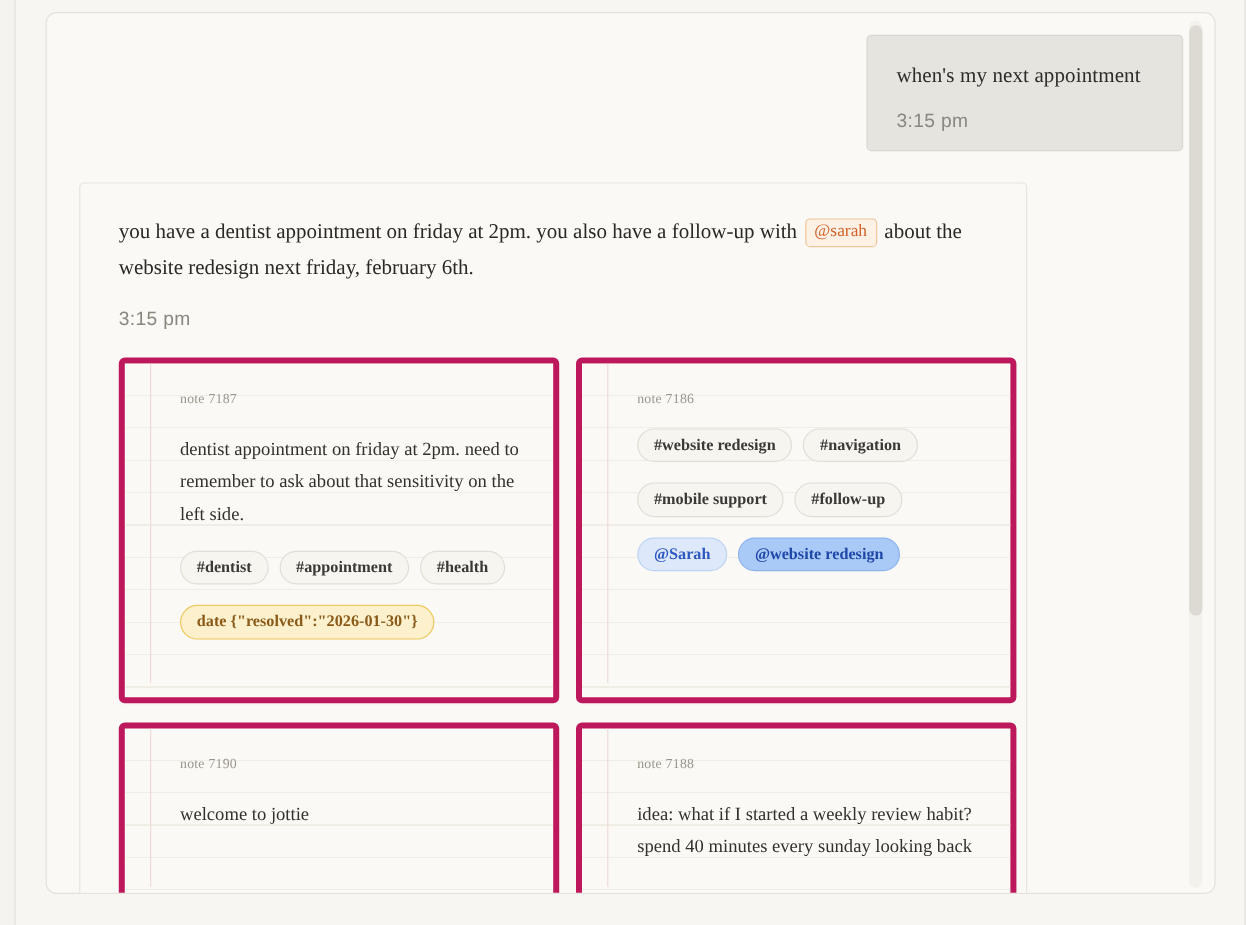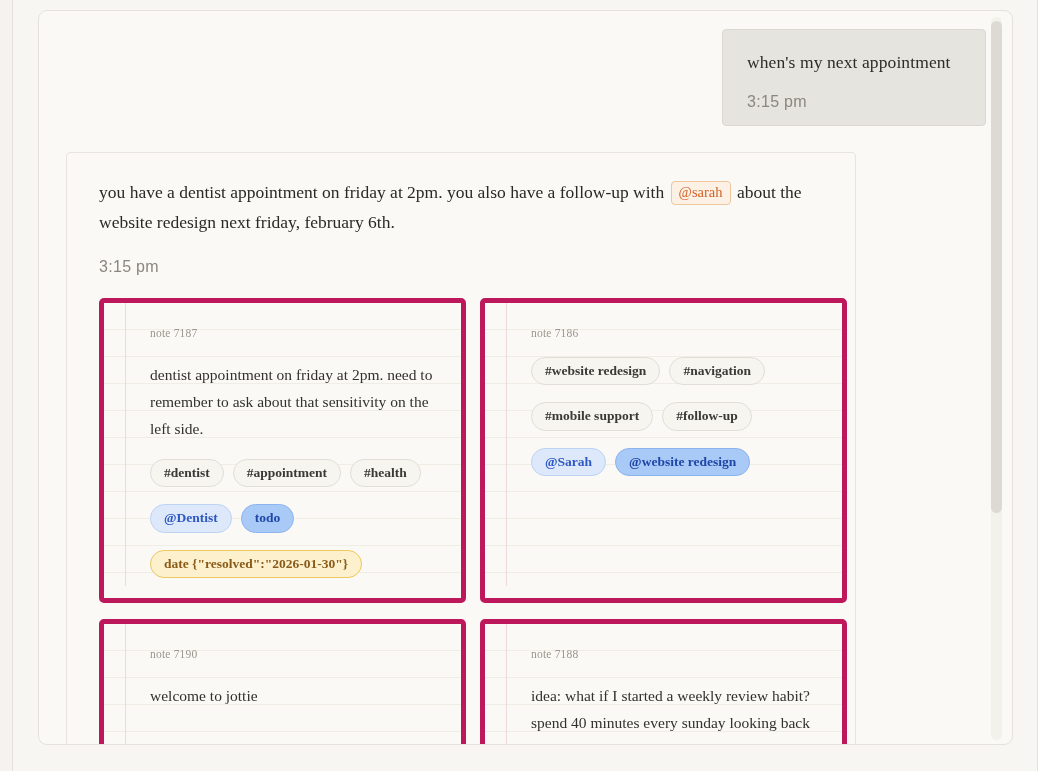--- a/index.html
+++ b/index.html
@@ -268,24 +268,20 @@
               <div class="note-margin"></div>
               <div class="note-body">
                 <div class="note-id">note 7187</div>
                 <div class="note-text">dentist appointment on friday at 2pm. need to remember to ask about that sensitivity on the left side.</div>
                 <div class="pill-wrap">
                   <span class="pill pill-tag">#dentist</span>
                   <span class="pill pill-tag">#appointment</span>
                   <span class="pill pill-tag">#health</span>
                 </div>
                 <div class="pill-wrap">
-                  <span class="pill pill-entity">@Dentist</span>
-                  <span class="pill pill-entity-strong">todo</span>
-                </div>
-                <div class="pill-wrap">
                   <span class="pill pill-date">date {"resolved":"2026-01-30"}</span>
                 </div>
               </div>
             </div>
 
             <div class="note-card">
               <div class="note-rules"></div>
               <div class="note-margin"></div>
               <div class="note-body">
                 <div class="note-id">note 7186</div>

